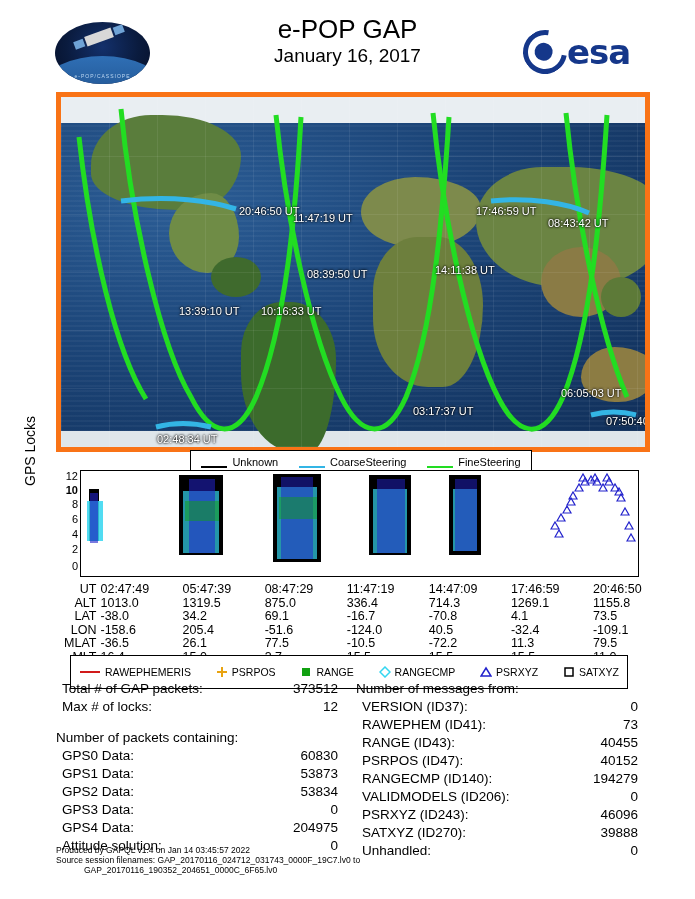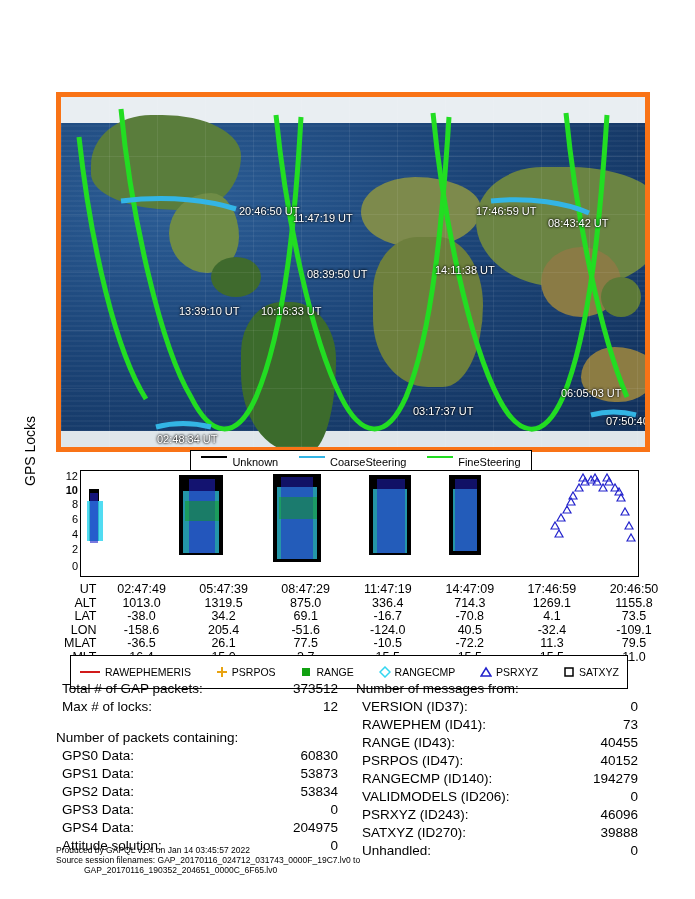--- a/index.html
+++ b/index.html
@@ -48,33 +48,33 @@
   .l10{left:540px;top:180px;width:40px;height:40px;border-radius:50%;background:#5d7a38;}
   .grid-lines{position:absolute;inset:0;
     background-image:repeating-linear-gradient(0deg,rgba(255,255,255,.07) 0 1px,transparent 1px 58px),
                      repeating-linear-gradient(90deg,rgba(255,255,255,.07) 0 1px,transparent 1px 48px);}
   .map-svg{position:absolute;inset:0;}
   .lbl-map{position:absolute;color:#fff;font-size:11px;text-shadow:0 0 3px #000,0 0 2px #000;white-space:nowrap;}
 
   
   .map-legend{position:absolute;left:190px;top:450px;width:340px;height:22px;border:1px solid #000;background:#fff;
     display:flex;align-items:center;justify-content:space-around;font-size:11px;}
-  .map-legend .item{display:flex;align-items:flex-start;gap:5px;}
+  .map-legend .item{display:flex;align-items:flex-end;gap:5px;}
   .swatch{display:inline-block;width:26px;height:0;border-top:2px solid #000;}
   .ylabel{position:absolute;left:22px;top:486px;transform:rotate(-90deg);transform-origin:left top;
     font-size:14px;white-space:nowrap;}
   .plot-box{position:absolute;left:80px;top:470px;width:557px;height:105px;border:1px solid #000;background:#fff;}
   .ytick{position:absolute;right:562px;font-size:11px;text-align:right;width:20px;}
   .plot-svg{position:absolute;inset:0;}
 
   
   .num-table{position:absolute;left:55px;top:583px;width:620px;font-size:12.5px;}
   .num-row{display:flex;height:13.5px;line-height:13.5px;}
   .num-row .rh{width:46px;text-align:right;padding-right:4px;}
-  .num-row .cell{width:91px;text-align:center;}
+  .num-row .cell{width:91px;text-align:left;}
 
   
   .sym-legend{position:absolute;left:70px;top:655px;width:558px;height:19px;border:1px solid #000;background:#fff;
     display:flex;align-items:center;justify-content:space-between;padding:16px 8px;box-sizing:border-box;font-size:10.5px;}
   .sym-legend .item{display:flex;align-items:center;gap:4px;}
 
   
   .stats{position:absolute;left:56px;top:680px;width:584px;font-size:13.5px;}
   .col-left{position:absolute;left:0;top:0;width:300px;}
   .col-right{position:absolute;left:300px;top:0;width:300px;}
@@ -85,20 +85,37 @@
   .spacer{height:13px;}
 
   
   .footer{position:absolute;left:56px;top:845px;width:600px;font-size:8.5px;line-height:10px;color:#000;}
 </style>
 </head>
 <body>
 
 <div class="page">
 
+  <div class="header">
+    <div class="logo-mission">
+      <div class="earth"></div>
+      <div class="sat"></div>
+      <div class="lbl">e-POP/CASSIOPE</div>
+    </div>
+    <div class="title-block">
+      <div class="title-main">e-POP GAP</div>
+      <div class="title-sub">January 16, 2017</div>
+    </div>
+    <div class="logo-esa">
+      <div class="swirl">
+          <i></i>
+        </div>
+      <div class="word">esa</div>
+    </div>
+  </div>
 
   <div class="map-wrap">
     <div class="ocean"></div>
     <div class="icecap-n"></div>
     <div class="icecap-s"></div>
     <div class="land l1"></div>
     <div class="land l2"></div>
     <div class="land l3"></div>
     <div class="land l4"></div>
     <div class="land l5"></div>

